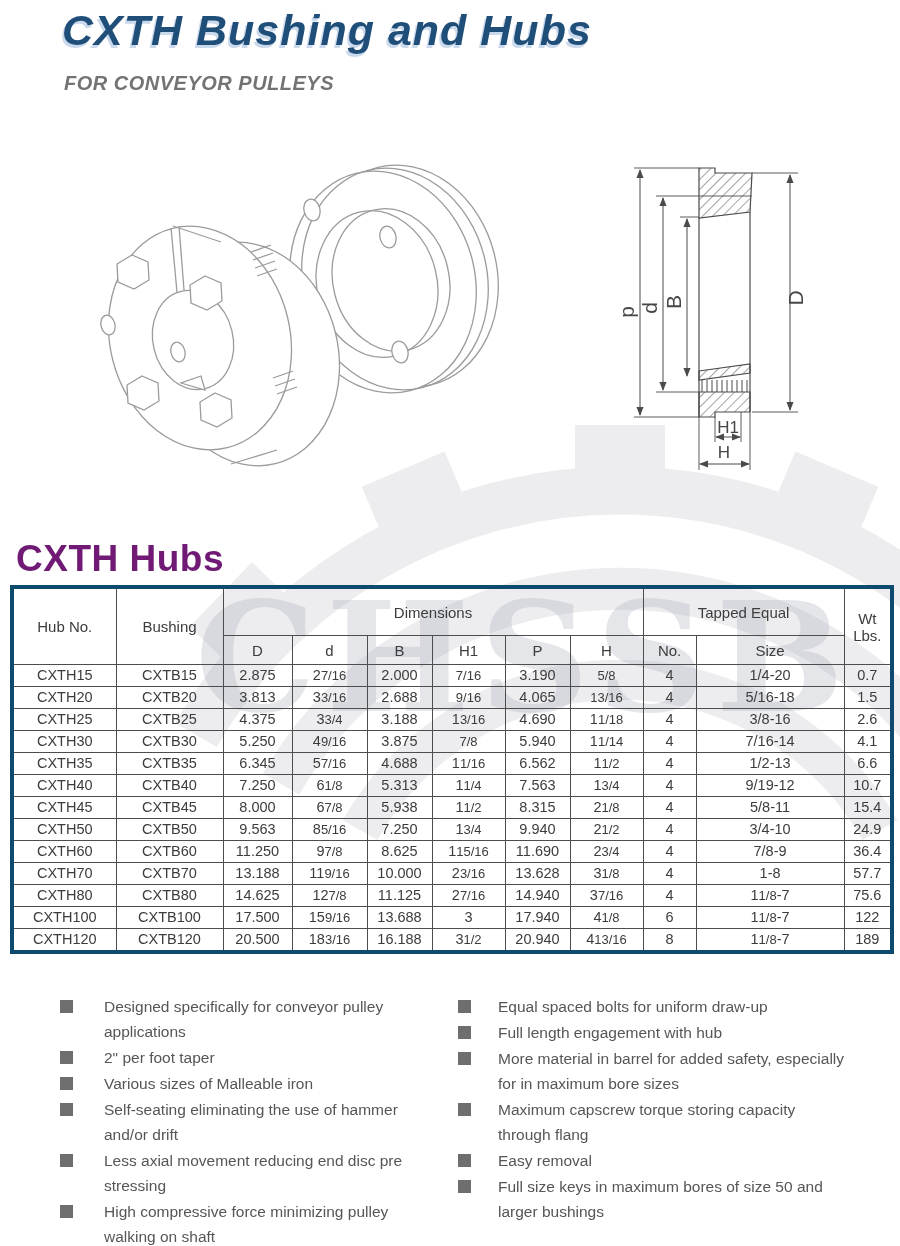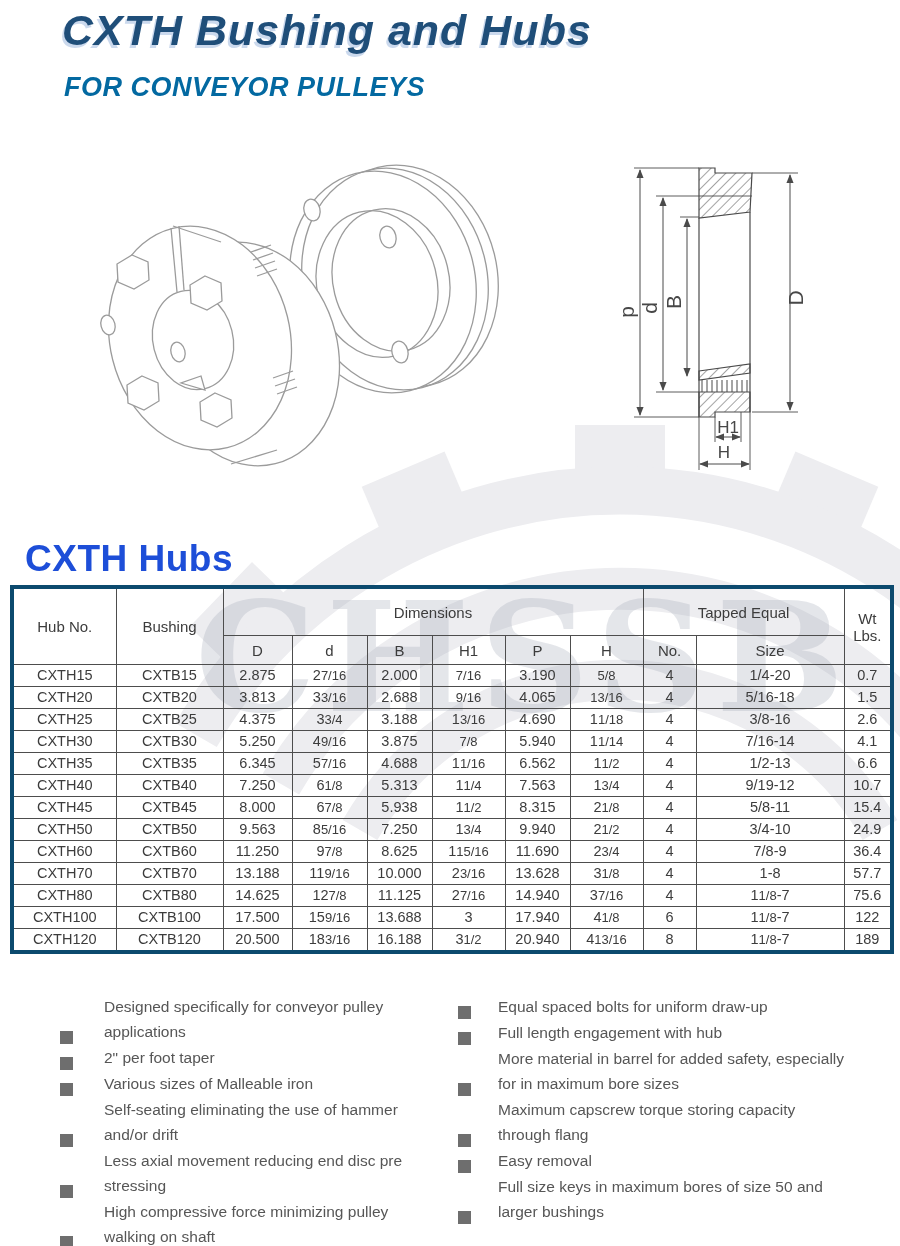--- a/index.html
+++ b/index.html
@@ -9,24 +9,24 @@
   
   .wm-layer{position:absolute;left:0;top:0;width:900px;height:1136px;pointer-events:none;}
   .wm-text{position:absolute;left:195px;top:582px;font-family:"DejaVu Serif",serif;
            font-weight:bold;font-size:152px;line-height:1;letter-spacing:10px;
            color:rgba(158,167,180,0.28);}
 
   
   .doc-title{position:absolute;left:62px;top:6px;font-size:43px;font-weight:bold;font-style:italic;
              color:#1f4e79;letter-spacing:1px;white-space:nowrap;
              text-shadow:-2px 3px 0 rgba(140,170,215,0.45);}
-  .doc-subtitle{position:absolute;left:64px;top:72px;font-size:27px;font-weight:bold;font-style:italic;
-                color:#0369a1;letter-spacing:0.5px;white-space:nowrap;}
-  .section-heading{position:absolute;left:25px;top:538px;font-size:37px;font-weight:bold;
-                   color:#1d4ed8;letter-spacing:0.5px;}
+  .doc-subtitle{position:absolute;left:64px;top:72px;font-size:20px;font-weight:bold;font-style:italic;
+                color:#737373;letter-spacing:0.5px;white-space:nowrap;}
+  .section-heading{position:absolute;left:16px;top:538px;font-size:37px;font-weight:bold;
+                   color:#701a75;letter-spacing:0.5px;}
 
   
   .iso-svg{position:absolute;left:55px;top:140px;}
   .cross-svg{position:absolute;left:590px;top:140px;}
   .dim-label{font-family:"Liberation Sans",sans-serif;font-size:21px;fill:#474747;}
   .dim-label-sm{font-family:"Liberation Sans",sans-serif;font-size:17px;fill:#474747;}
 
   
   table.hubs{position:absolute;left:10px;top:585px;width:880px;border-collapse:collapse;
              table-layout:fixed;font-size:14.5px;color:#3c3c3c;border:4px solid #0c4a6e;}
@@ -34,21 +34,21 @@
              padding:0;font-weight:normal;background:transparent;}
   table.hubs thead tr.group-row th{height:46px;font-size:15px;color:#3c3c3c;}
   table.hubs thead tr.sub-row th{height:28px;font-size:15px;}
   table.hubs tbody td{height:21px;line-height:21px;white-space:nowrap;}
   .frac{font-size:13px;}
 
   
   ul.features{position:absolute;margin:0;padding:0;list-style:none;}
   ul.features.left{left:60px;top:994px;width:370px;}
   ul.features.right{left:458px;top:994px;width:390px;}
-  ul.features li{display:flex;align-items:flex-end;margin:0 0 1px 0;
+  ul.features li{display:flex;align-items:flex-start;margin:0 0 1px 0;
                  font-size:15.5px;line-height:25px;color:#565656;}
   .bullet-square{flex:0 0 13px;width:13px;height:13px;background:#6e6e6e;margin:6px 0 0 0;}
   ul.features.left .feature-text{margin-left:31px;width:322px;}
   ul.features.right .feature-text{margin-left:27px;width:348px;}
 </style>
 </head>
 <body>
 
 <div class="page">
 

